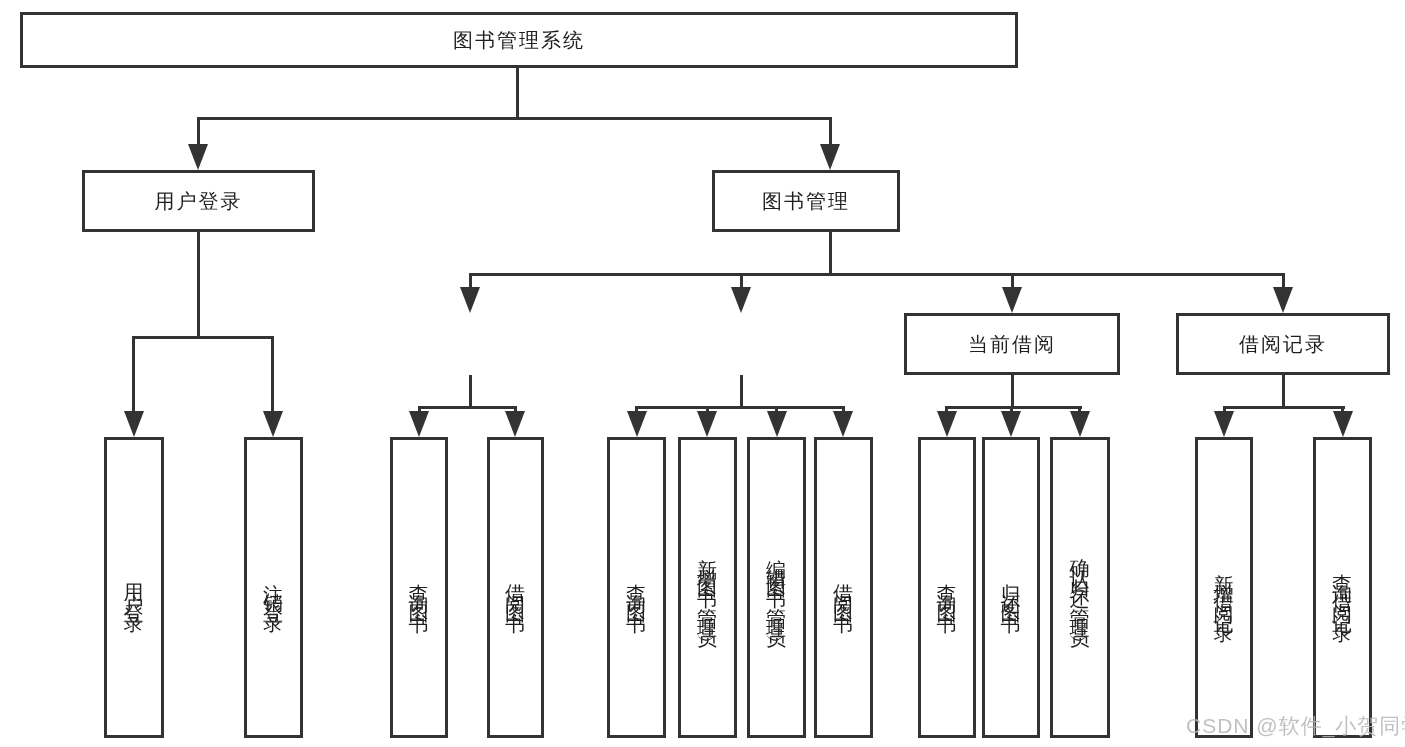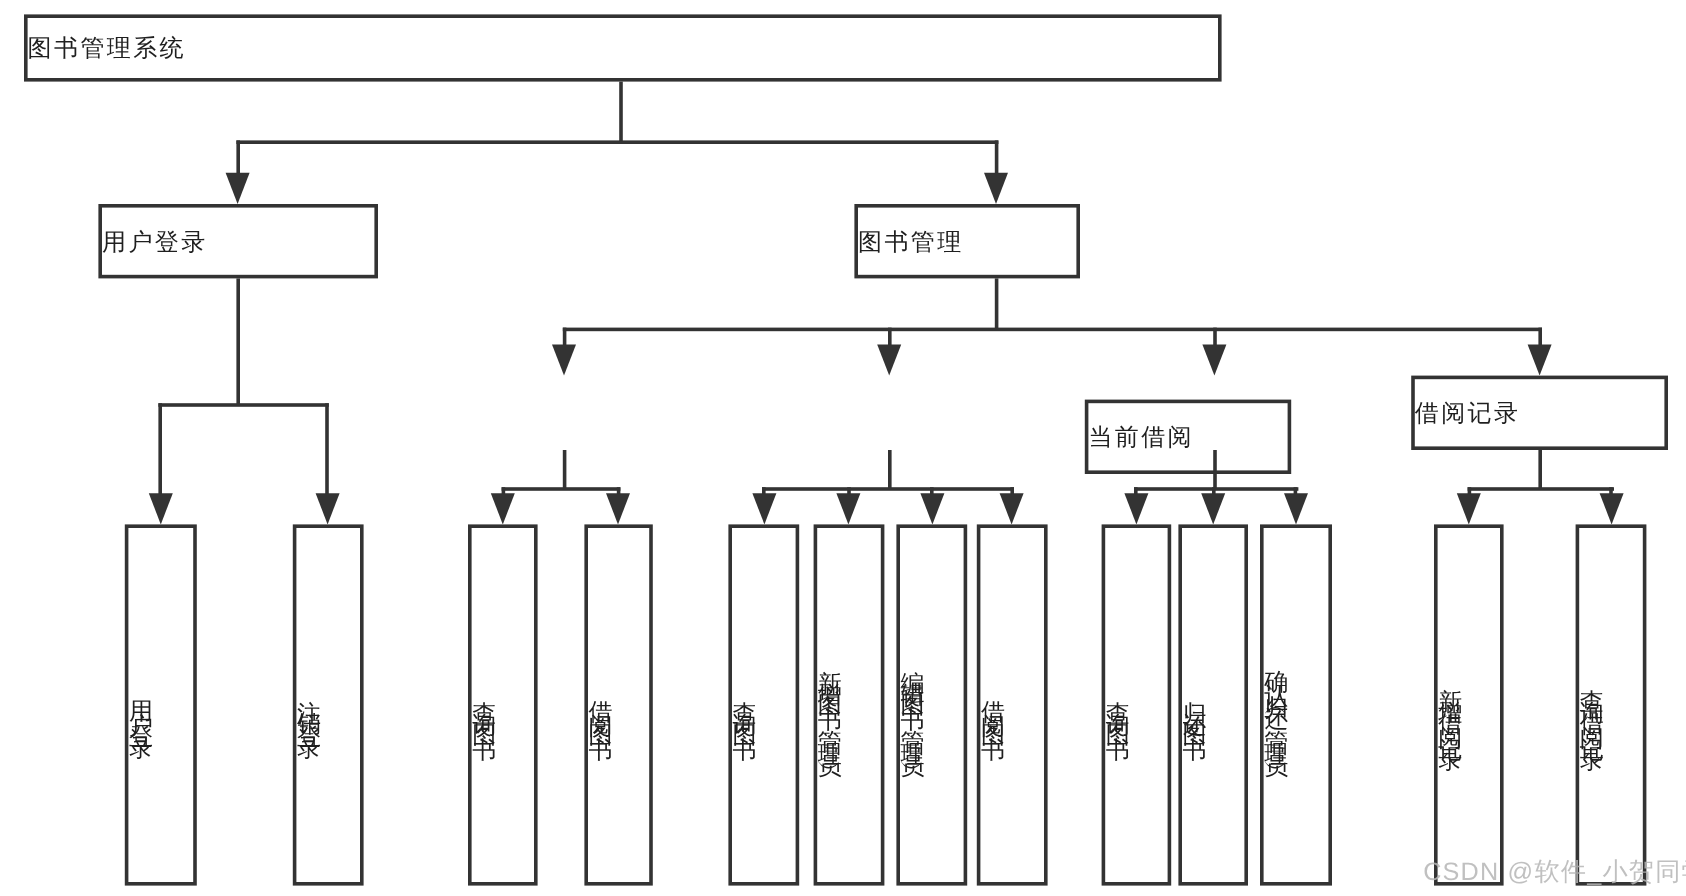--- a/index.html
+++ b/index.html
@@ -4,21 +4,21 @@
 <style>
   html,body{margin:0;padding:0;background:#fff;}
   #canvas{
     position:relative;width:1405px;height:747px;background:#fff;overflow:hidden;
     font-family:"Liberation Sans","DejaVu Sans",sans-serif;
     color:var(--text,#1f1f1f);
   }
   .node{
     position:absolute;box-sizing:border-box;background:#fff;
     border:3px solid var(--line,#333);
-    display:flex;align-items:center;
+    display:flex;align-items:center;justify-content:center;
     font-size:20px;color:var(--text,#1f1f1f);
     letter-spacing:2px;
   }
   .vnode span{
     writing-mode:vertical-rl;text-orientation:mixed;
     letter-spacing:10px;line-height:1;font-size:20px;
   }
   .hline,.vline{position:absolute;background:var(--line,#333);}
   .hline{height:3px;}
   .vline{width:3px;}
@@ -67,21 +67,21 @@
   <div class="hline" style="left:469px;top:273px;width:816px;"></div>
   <div class="vline" style="left:469px;top:273px;height:20px;"></div>
   <div class="ahead" style="left:460px;top:287px;"></div>
   <div class="vline" style="left:740px;top:273px;height:20px;"></div>
   <div class="ahead" style="left:731px;top:287px;"></div>
   <div class="vline" style="left:1011px;top:273px;height:20px;"></div>
   <div class="ahead" style="left:1002px;top:287px;"></div>
   <div class="vline" style="left:1282px;top:273px;height:20px;"></div>
   <div class="ahead" style="left:1273px;top:287px;"></div>
 
-  <div class="node" style="left:904px;top:313px;width:172px;height:62px;margin-top:20px;">
+  <div class="node" style="left:904px;top:313px;width:216px;height:62px;">
     <span>当前借阅</span>
   </div>
   <div class="node" style="left:1176px;top:313px;width:214px;height:62px;">
     <span>借阅记录</span>
   </div>
 
   <div class="vline" style="left:469px;top:375px;height:33px;"></div>
   <div class="hline" style="left:418px;top:406px;width:99px;"></div>
   <div class="vline" style="left:418px;top:406px;height:12px;"></div>
   <div class="ahead" style="left:409px;top:411px;"></div>

